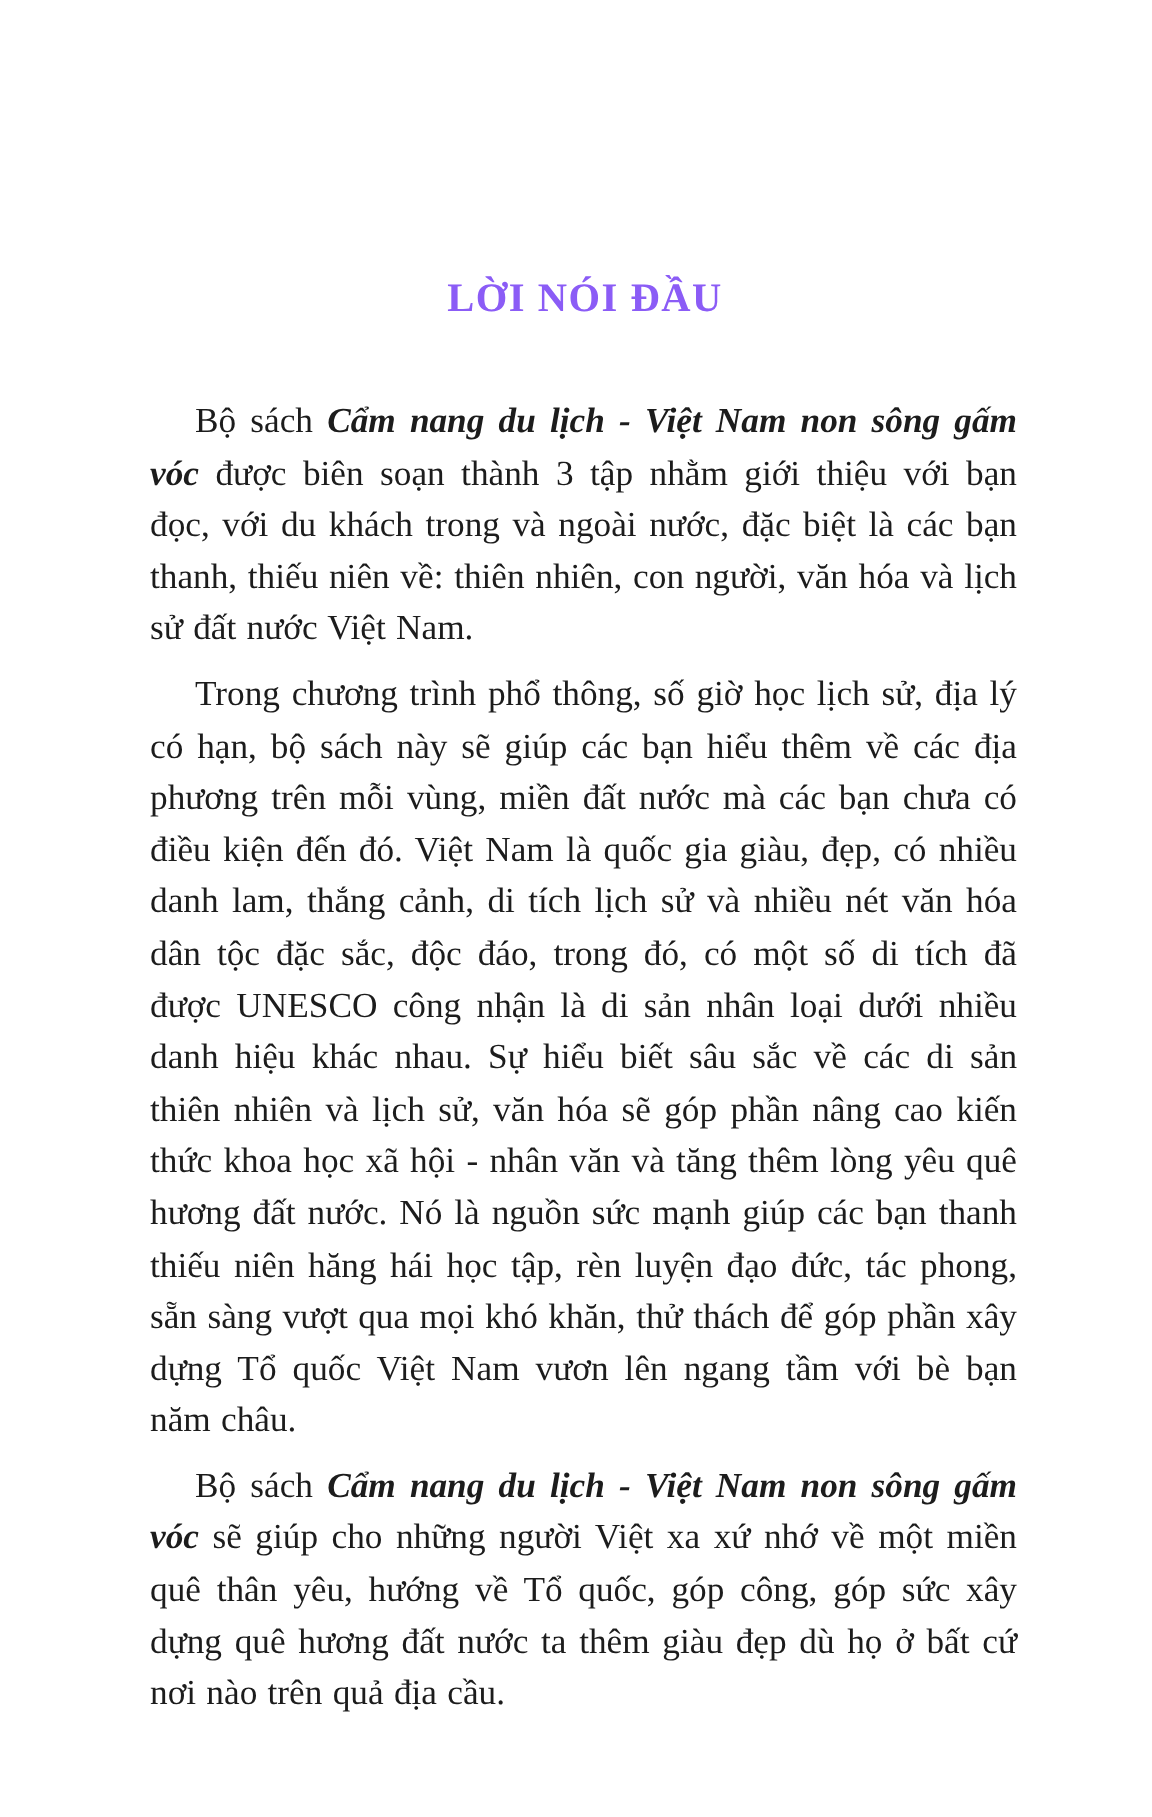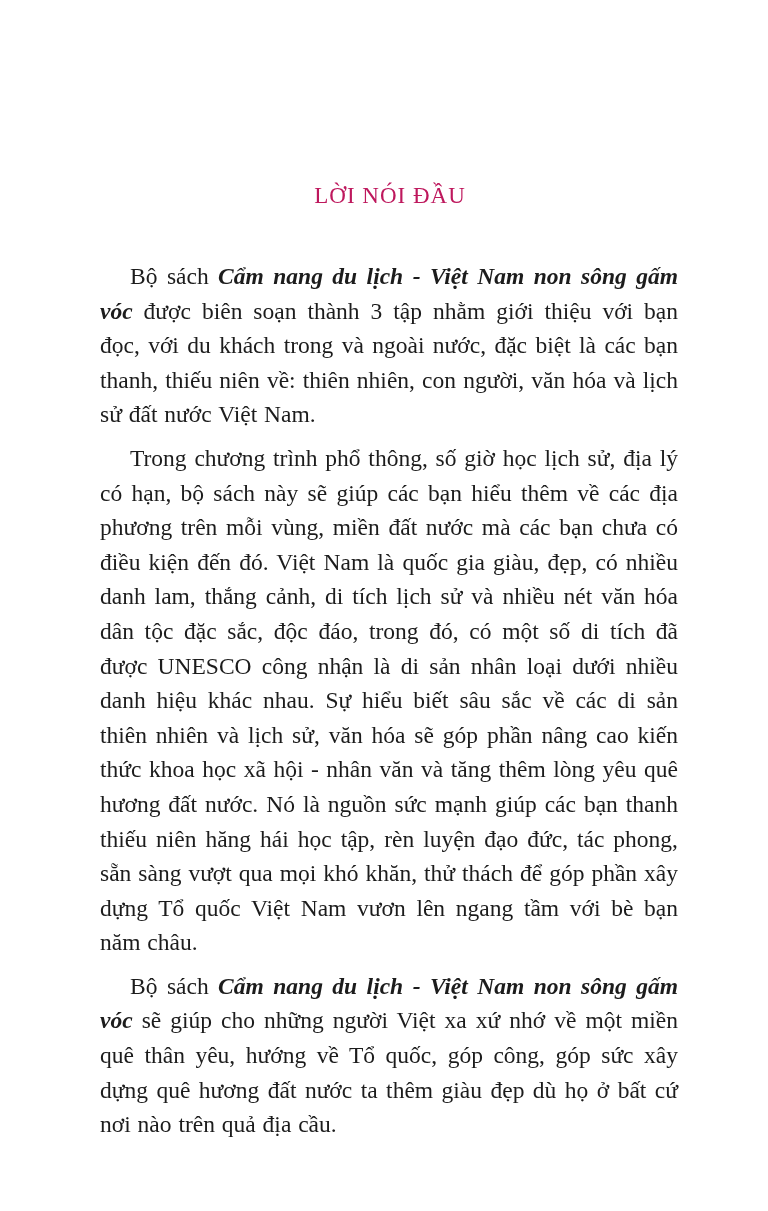--- a/index.html
+++ b/index.html
@@ -16,24 +16,24 @@
       overflow: hidden;
     }
     .page {
       width: 768px;
       height: 1211px;
       padding: 183px 88px 0 100px;
     }
     .title {
       margin: 0 0 50px 0;
       text-align: center;
-      font-size: 23px;
-      font-weight: normal;
+      font-size: 27px;
+      font-weight: bold;
       letter-spacing: 1px;
-      color: #be185d;
+      color: #8b5cf6;
     }
     .para {
       margin: 0 2px 9px 0;
       font-size: 23.5px;
       line-height: 34.6px;
       text-align: justify;
       text-indent: 30px;
       word-spacing: 1px;
     }
     .book-title {

